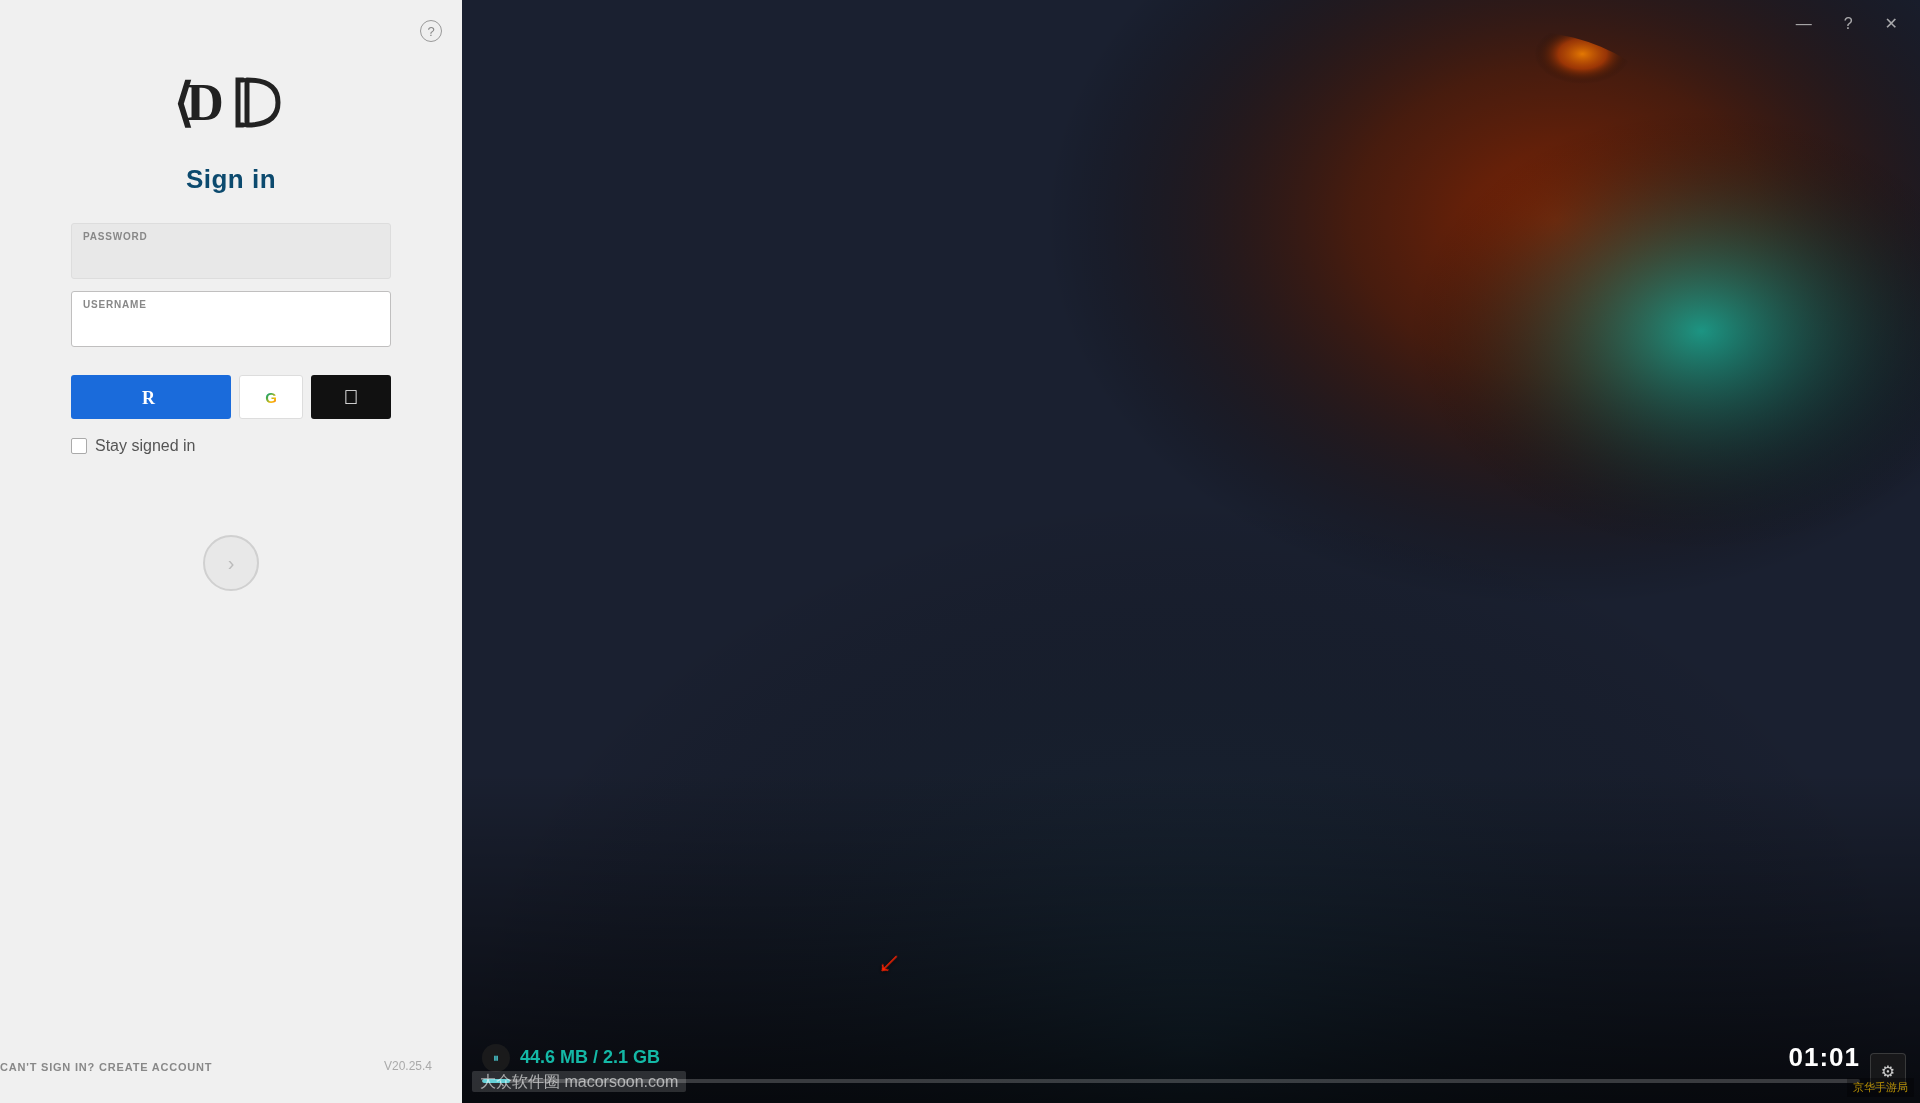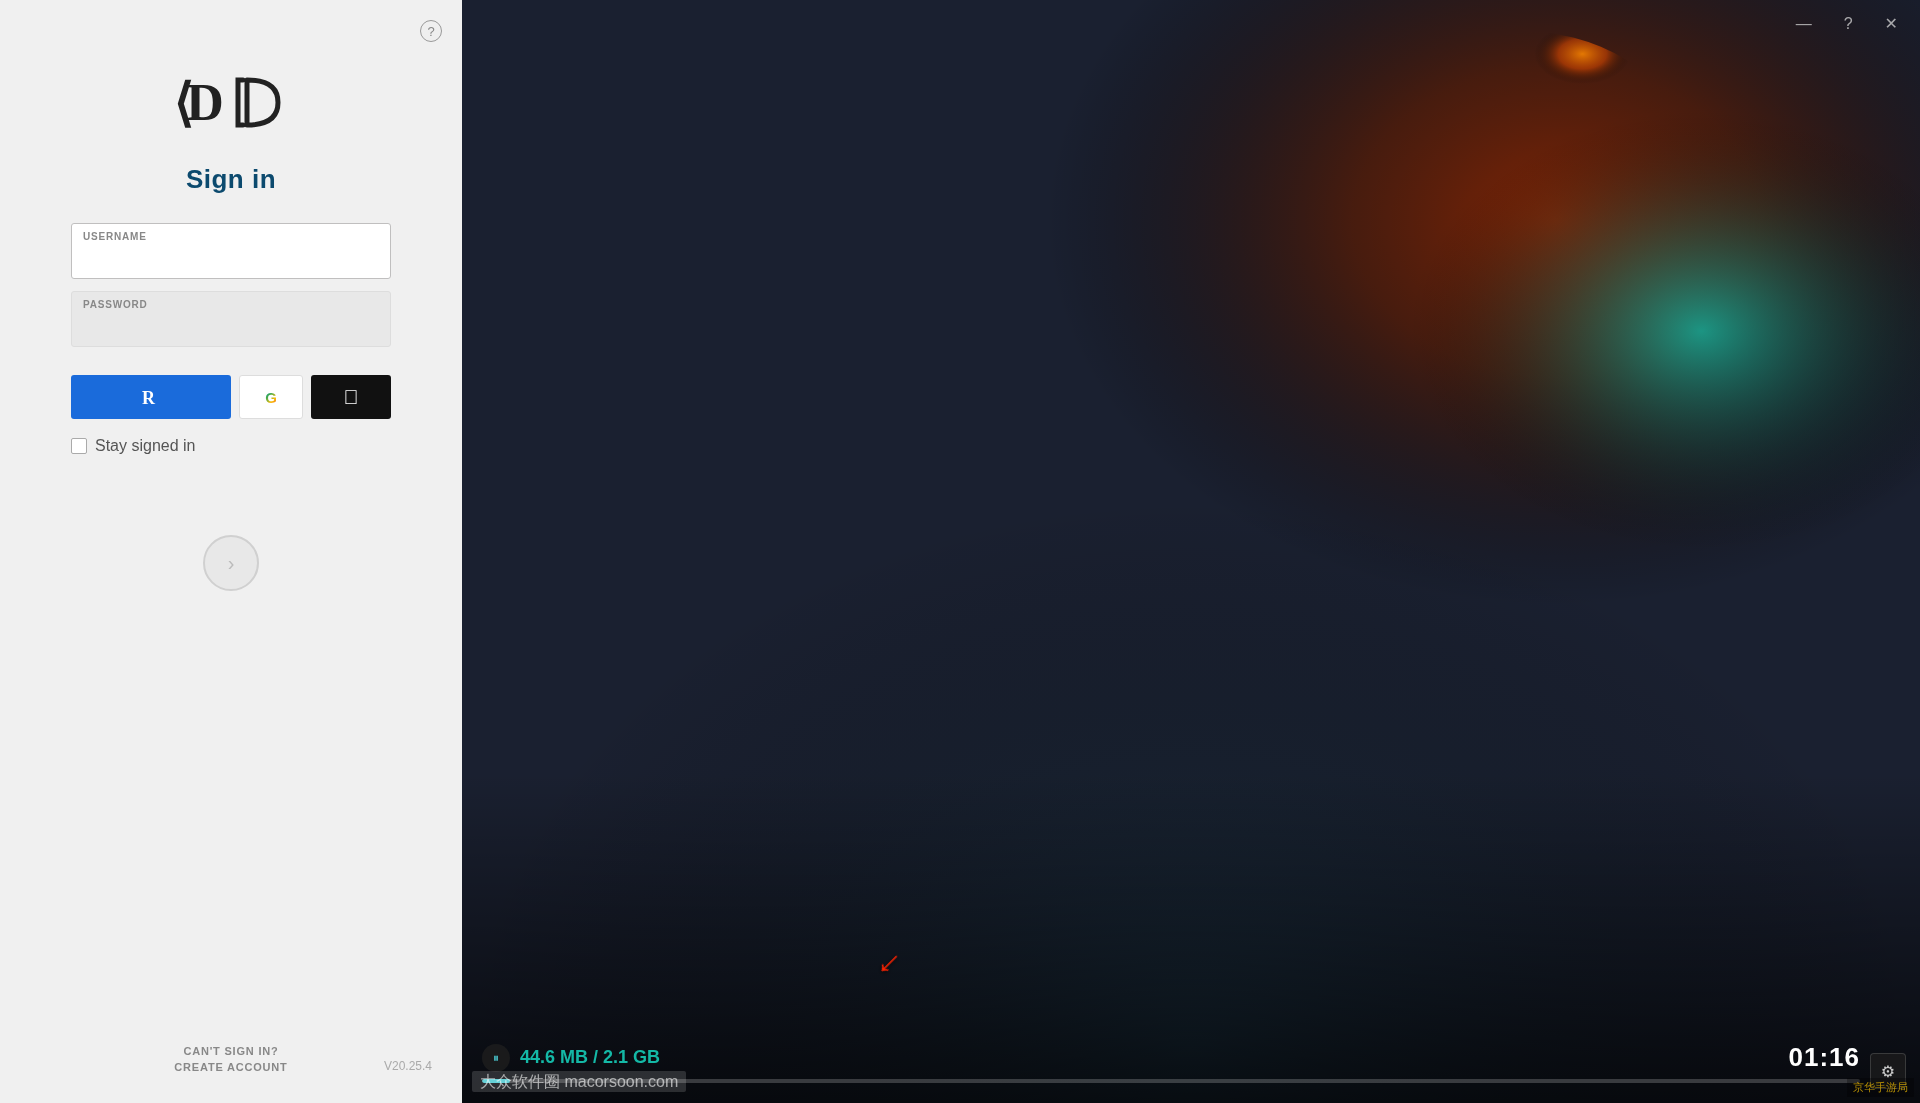--- a/index.html
+++ b/index.html
@@ -192,21 +192,21 @@
       margin-top: 80px;
       color: #aaa;
       font-size: 22px;
     }
 
     .bottom-links {
       position: absolute;
       bottom: 30px;
       width: 100%;
       display: flex;
-      flex-direction: column;
+      flex-direction: row;
       align-items: center;
       gap: 4px;
     }
 
     .cant-sign-in {
       font-size: 11px;
       font-weight: 600;
       color: #888;
       letter-spacing: 0.8px;
       text-transform: uppercase;
@@ -521,27 +521,27 @@
       <path d="M10,5 L5,5 L5,50 L10,50" stroke="#222" stroke-width="5" fill="none" stroke-linecap="round"></path>
 
       <path d="M14,5 L14,50 M14,5 Q45,5 45,27.5 Q45,50 14,50" stroke="#222" stroke-width="5" fill="none" stroke-linecap="round"></path>
     </svg>
   </div>
 
   <h1 class="sign-in-title">Sign in</h1>
 
   <div class="form-container">
     <div class="input-wrapper">
+      <label class="input-label">PASSWORD</label>
+      <input class="form-input password-input" type="password" placeholder="" style="">
+    </div>
+
+    <div class="input-wrapper">
       <label class="input-label">USERNAME</label>
       <input class="form-input" type="text" placeholder="" style="">
-    </div>
-
-    <div class="input-wrapper">
-      <label class="input-label">PASSWORD</label>
-      <input class="form-input password-input" type="password" placeholder="" style="">
     </div>
   </div>
 
   <div class="social-buttons">
     <button class="btn-riot">
 
       <svg width="24" height="24" viewBox="0 0 24 24" fill="white">
         <text x="3" y="19" font-size="18" font-weight="900" fill="white" font-family="serif">R</text>
       </svg>
     </button>
@@ -637,21 +637,21 @@
       <div class="download-left">
         <button class="pause-btn">
           <span class="pause-icon">⏸</span>
         </button>
         <span class="download-size-text">
           <span>44.6 MB</span>
           <span> / </span>
           <span>2.1 GB</span>
         </span>
       </div>
-      <span class="download-timer">01:16</span>
+      <span class="download-timer">01:01</span>
     </div>
     <div class="progress-bar-bg">
       <div class="progress-bar-fill" style="width: 2%;"></div>
     </div>
   </div>
 
   <button class="settings-gear-btn">
     <span>⚙</span>
   </button>
 

